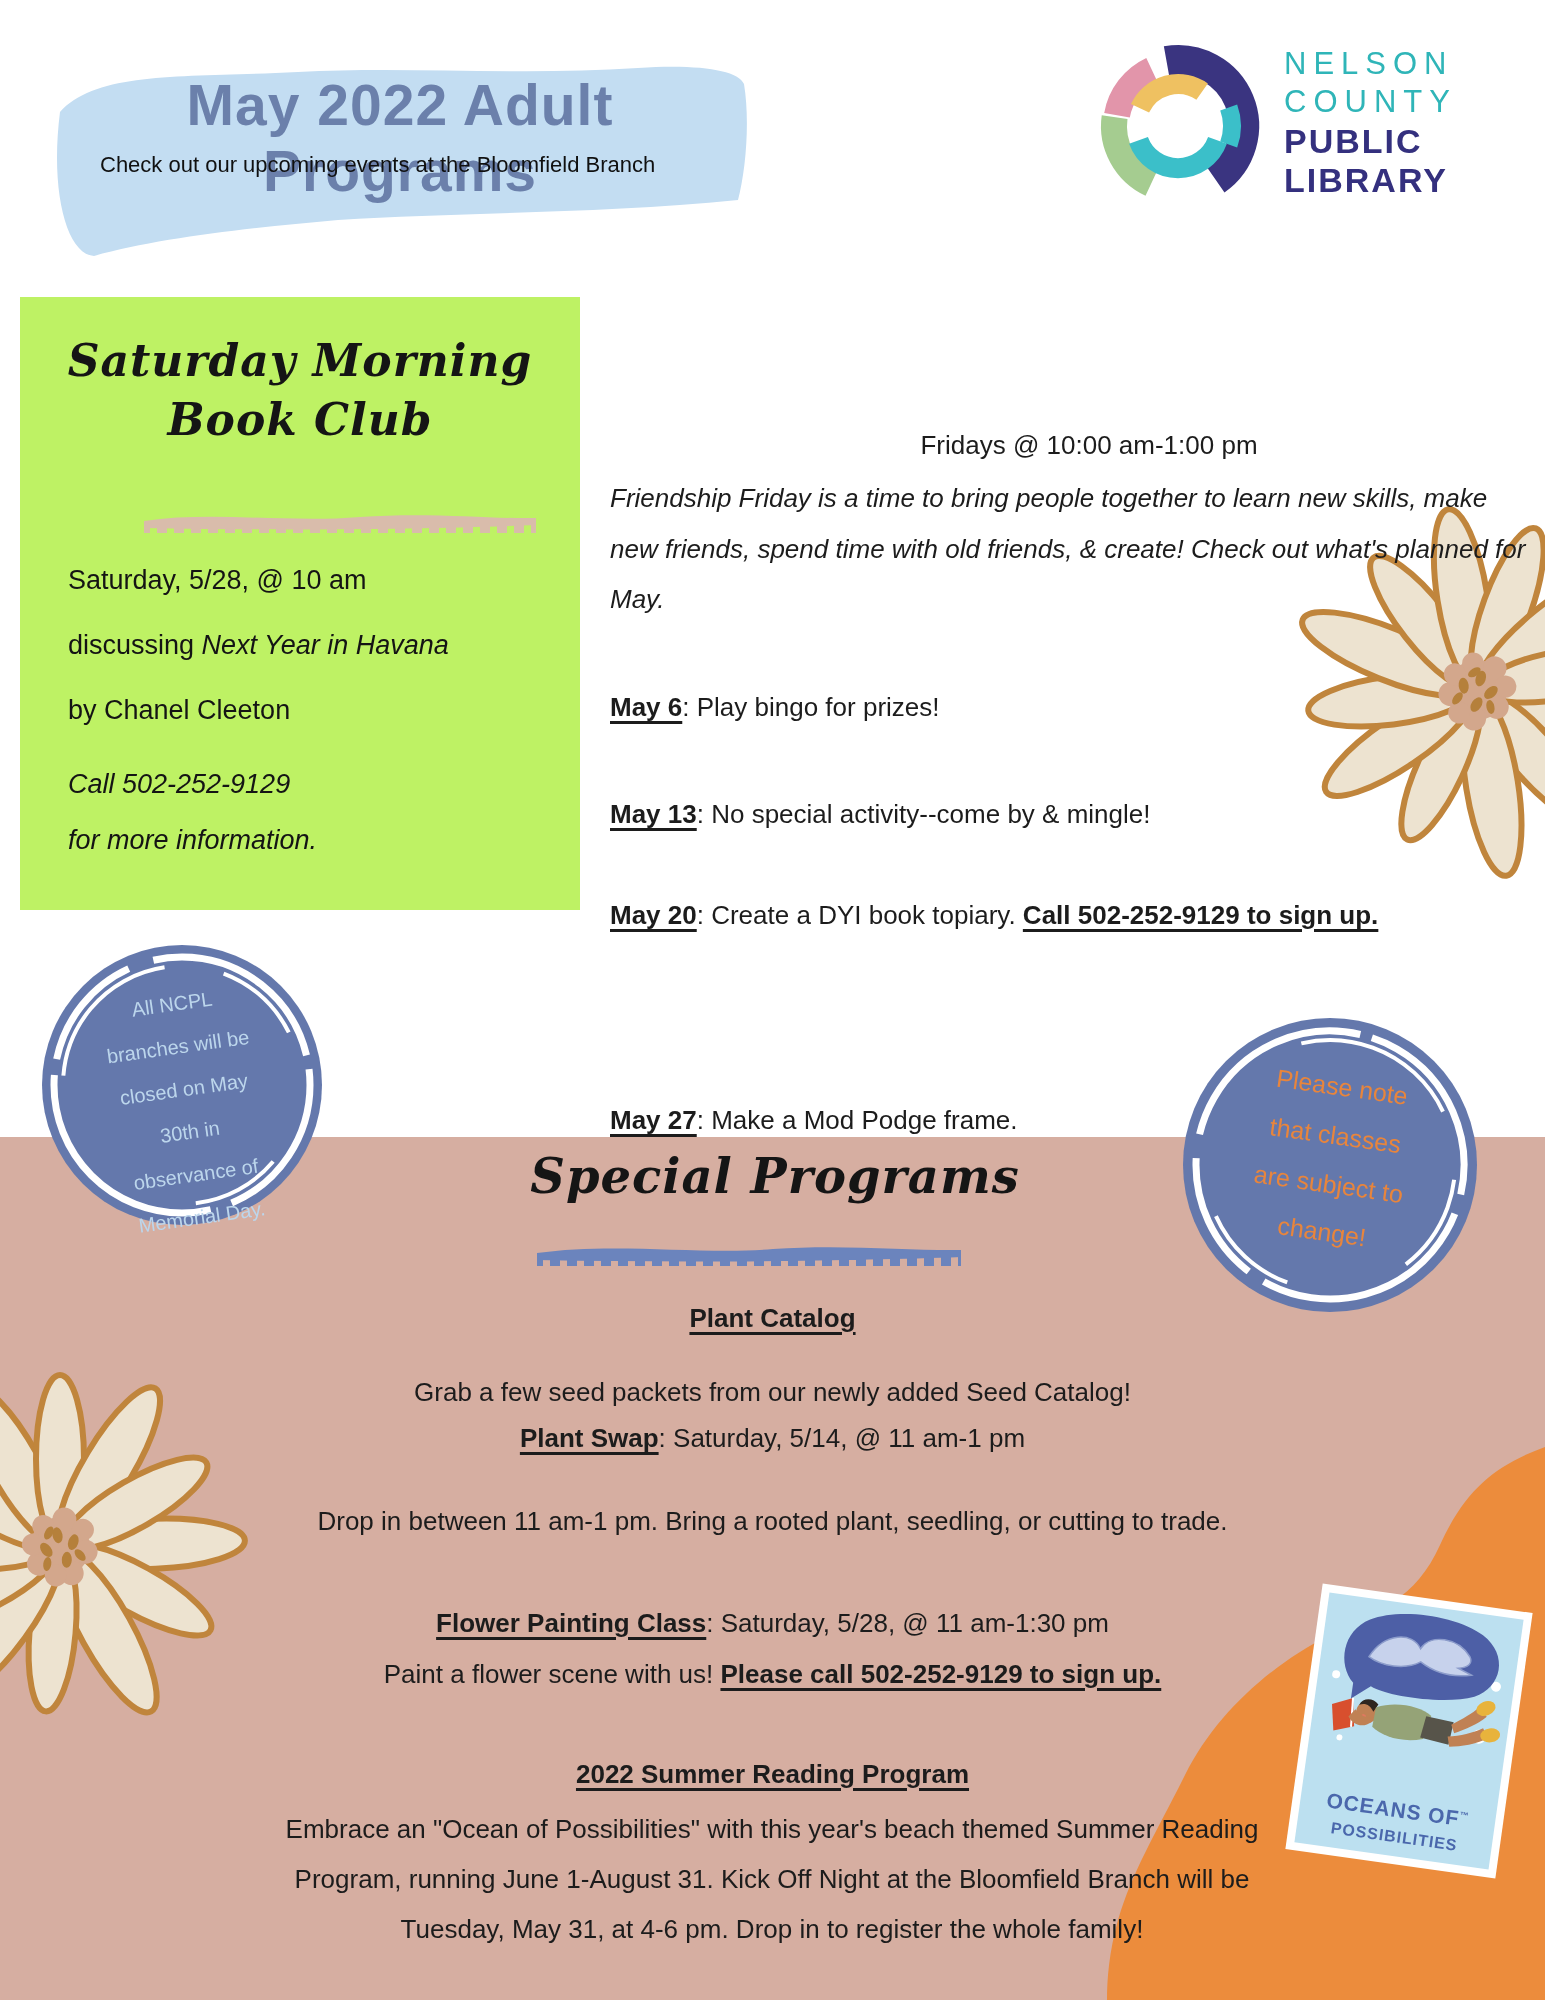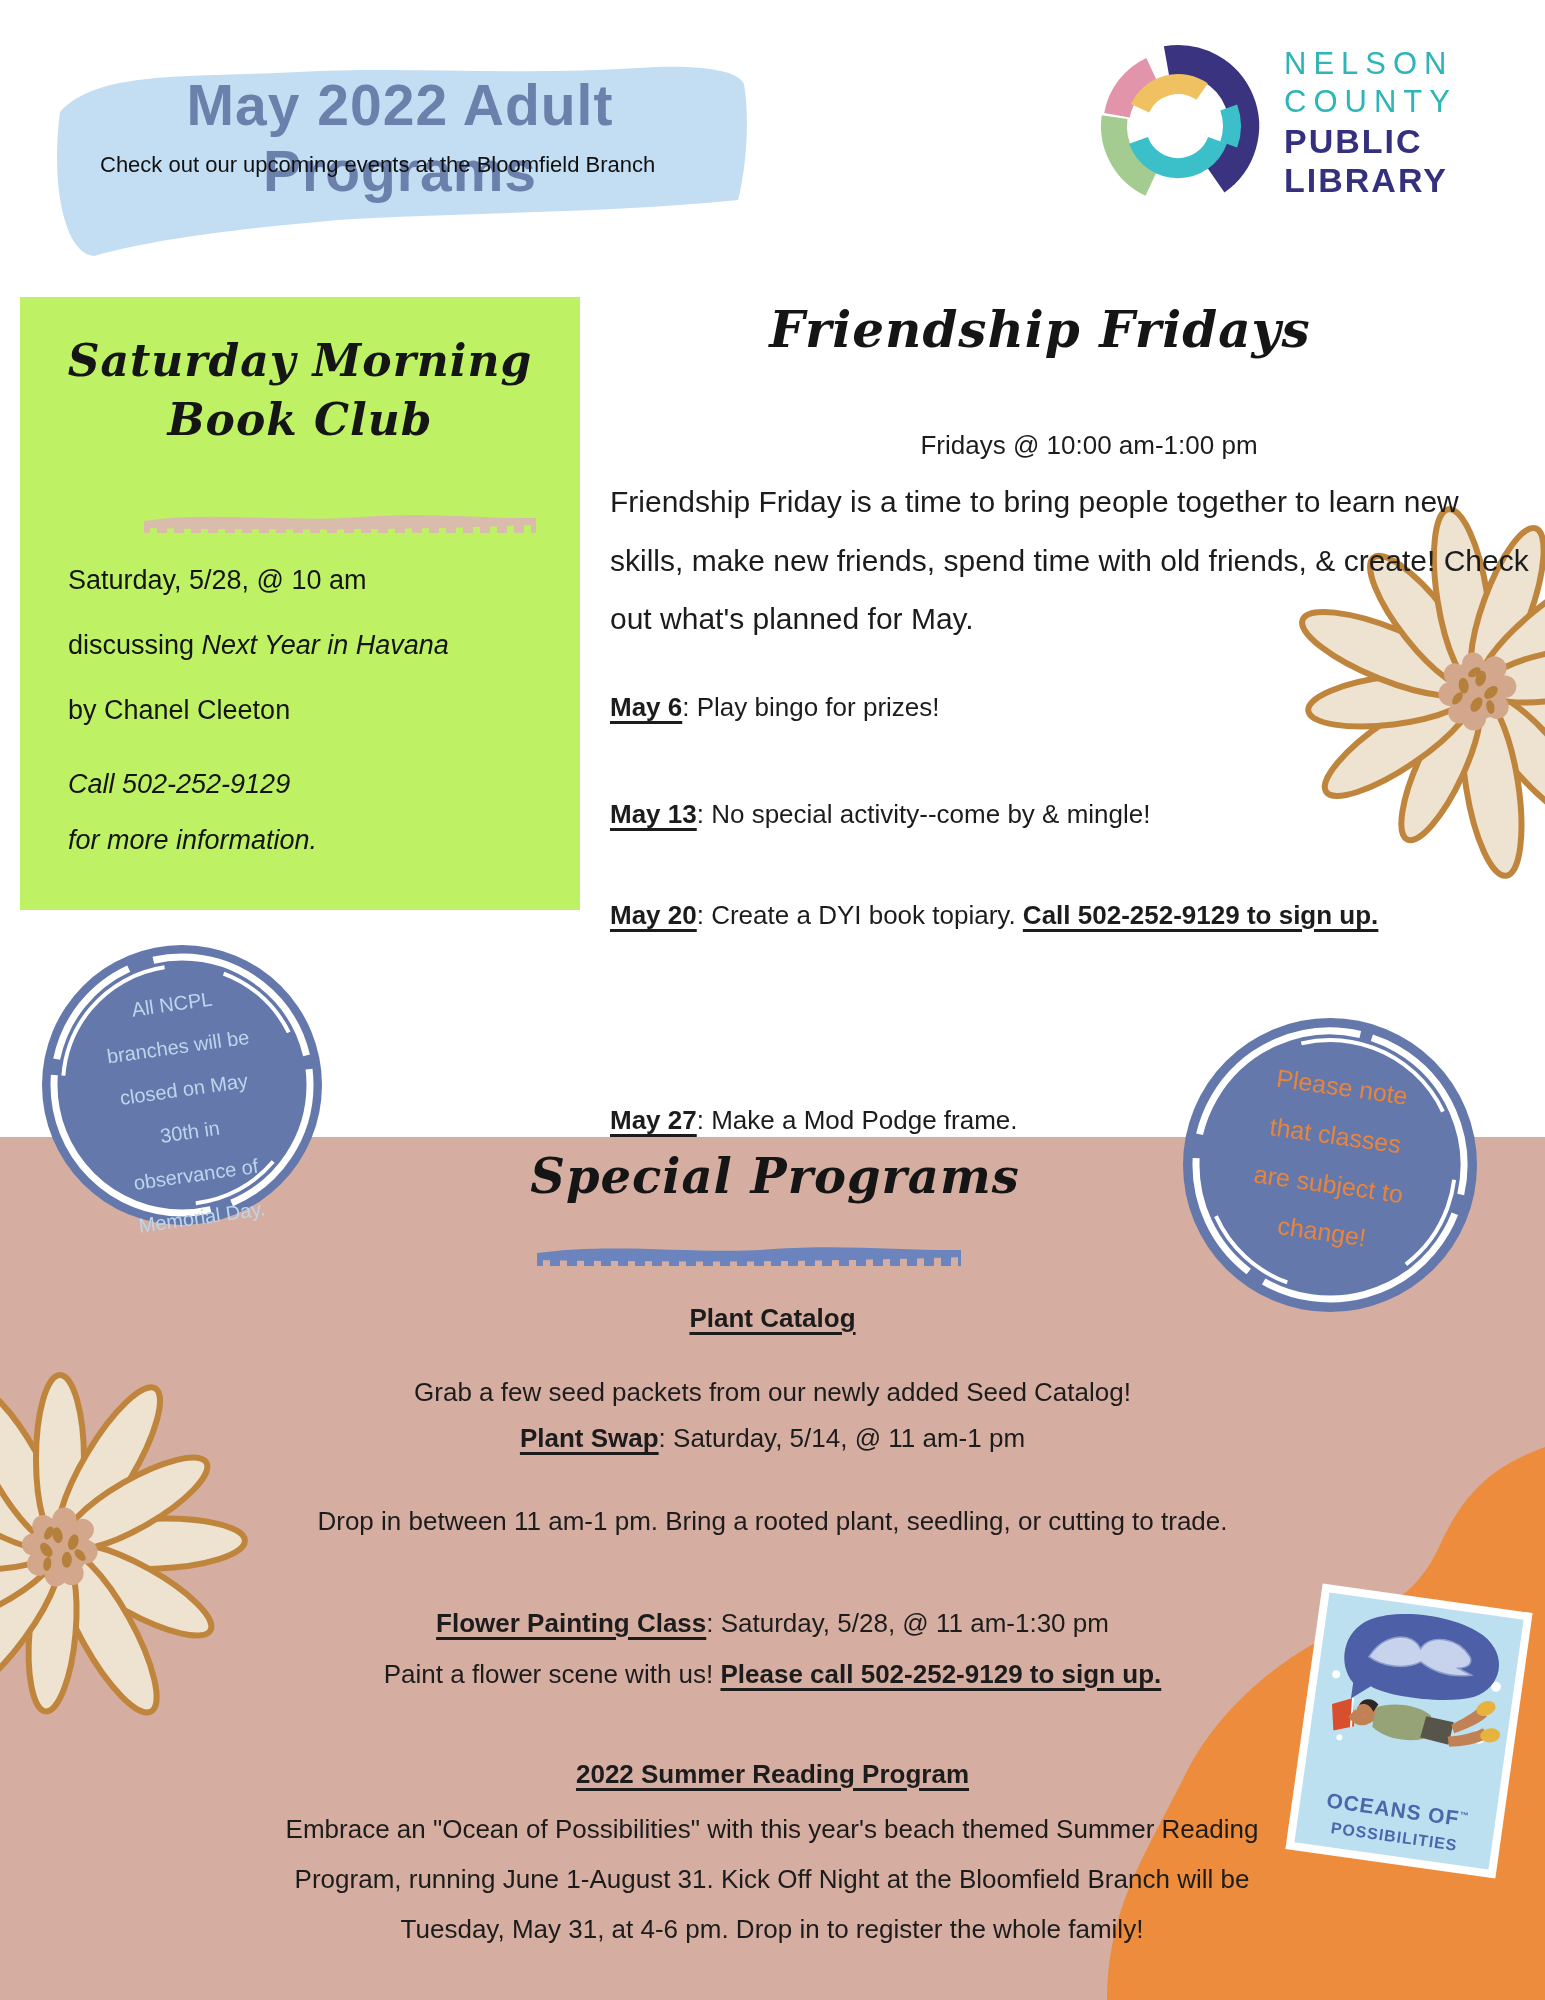--- a/index.html
+++ b/index.html
@@ -36,21 +36,21 @@
   .orange-box { left:20px; top:297px; width:560px; height:613px; background:#bef264; z-index:2; }
   .bc-heading { left:10px; top:34px; width:540px; text-align:center; font-size:44px; line-height:1.35; }
   .bc-line { left:0; width:560px; text-align:left; font-size:27px; color:#141414;padding-left:48px; }
 
   
   .zigzag { z-index:3; }
 
   
   .ff-heading { left:610px; top:300px; width:860px; text-align:center; font-size:50px; z-index:4; }
   .ff-time { left:659px; top:430px; width:860px; text-align:center; font-size:26px; z-index:4; }
-  .ff-intro { left:610px; top:473px; width:925px; font-size:30px; line-height:1.95; z-index:4; }
+  .ff-intro { left:610px; top:473px; width:925px; font-size:26px; font-style:italic; line-height:1.95; z-index:4; }
   .ff-item { left:610px; width:885px; font-size:26px; line-height:2.1; z-index:4; }
   .bu { font-weight:700; text-decoration:underline; text-decoration-thickness:2.5px; text-underline-offset:5px; }
   .it { font-style:italic; }
 
   
   .badge-svg { z-index:3; }
   .badge-text { z-index:4; text-align:center; }
   .badge-left-text { left:62px; top:982px; width:250px; transform:rotate(-8deg); font-size:20px; line-height:2.15; color:#BCD6EC; }
   .badge-right-text { left:1192px; top:1062px; width:280px; transform:rotate(8deg); font-size:25px; line-height:1.95; color:#E8853C; }
 
@@ -221,21 +221,20 @@
   </svg>
   <div class="abs badge-text badge-left-text">
     <div>All NCPL</div>
     <div>branches will be</div>
     <div>closed on May</div>
     <div>30th in</div>
     <div>observance of</div>
     <div>Memorial Day.</div>
   </div>
 
-  <div class="abs script ff-heading">Friendship Fridays</div>
   <div class="abs ff-time">Fridays @ 10:00 am-1:00 pm</div>
   <div class="abs ff-intro">Friendship Friday is a time to bring people together to learn new skills, make new friends, spend time with old friends, &amp; create! Check out what's planned for May.</div>
 
   <div class="abs ff-item" style="top:680px;">
     <span class="bu">May 6</span><span>: Play bingo for prizes!</span><span class="bu"></span>
   </div>
   <div class="abs ff-item" style="top:787px;">
     <span class="bu">May 13</span><span>: No special activity--come by &amp; mingle!</span><span class="bu"></span>
   </div>
   <div class="abs ff-item" style="top:888px;">

